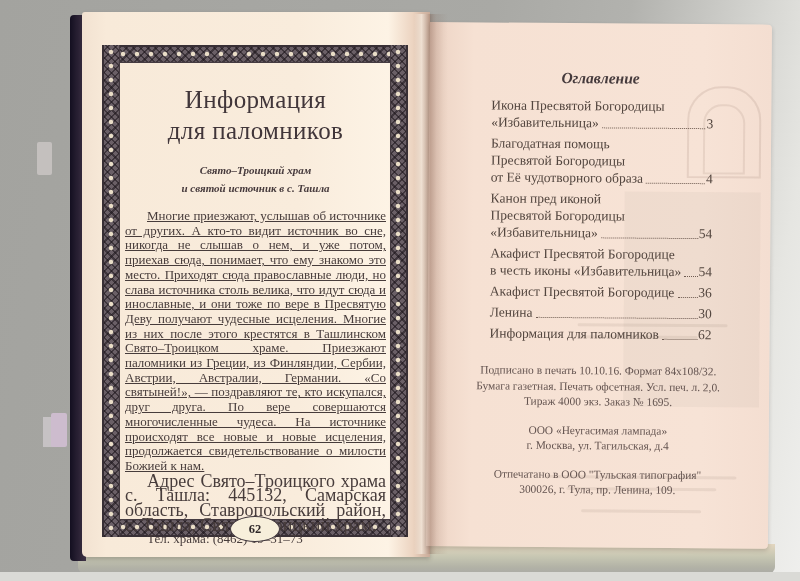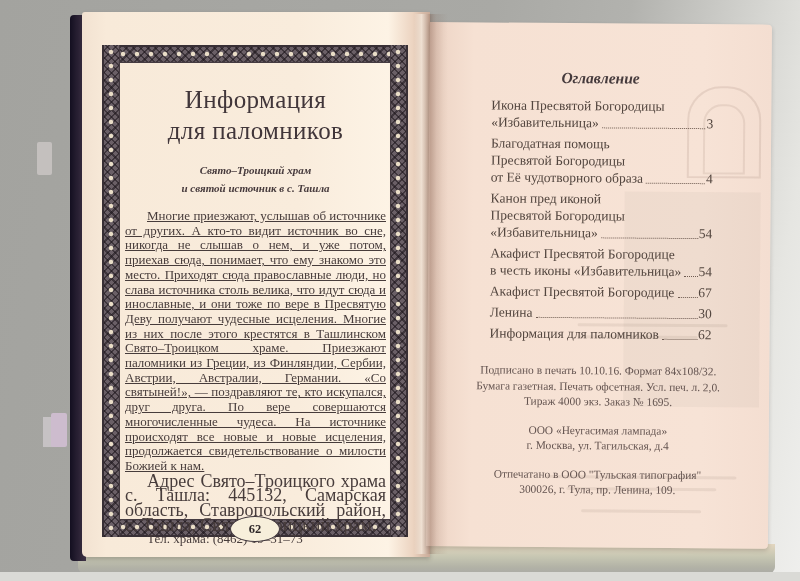--- a/index.html
+++ b/index.html
@@ -160,21 +160,21 @@
             <span class="toc-tail">в честь иконы «Избавительница»</span>
             <span class="toc-dots"></span>
             <span class="toc-page">54</span>
           </div>
         </div>
         <div class="toc-entry">
 
           <div class="toc-line">
             <span class="toc-tail">Акафист Пресвятой Богородице</span>
             <span class="toc-dots"></span>
-            <span class="toc-page">67</span>
+            <span class="toc-page">36</span>
           </div>
         </div>
         <div class="toc-entry">
 
           <div class="toc-line">
             <span class="toc-tail">Ленина</span>
             <span class="toc-dots"></span>
             <span class="toc-page">30</span>
           </div>
         </div>

